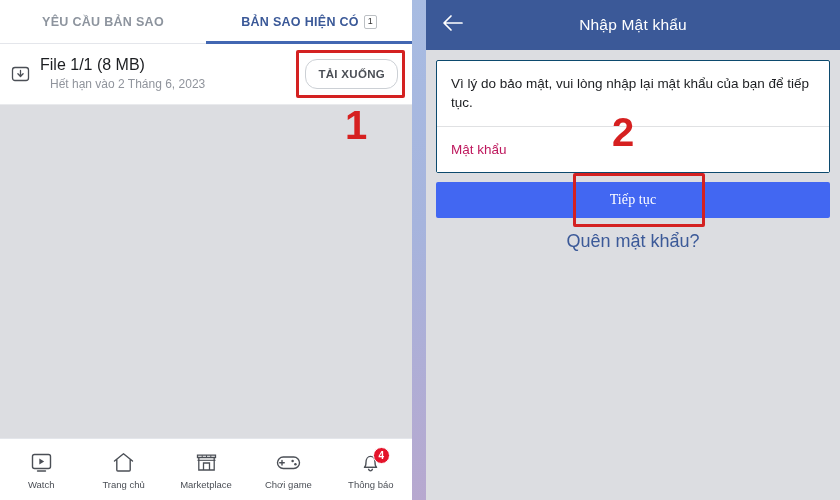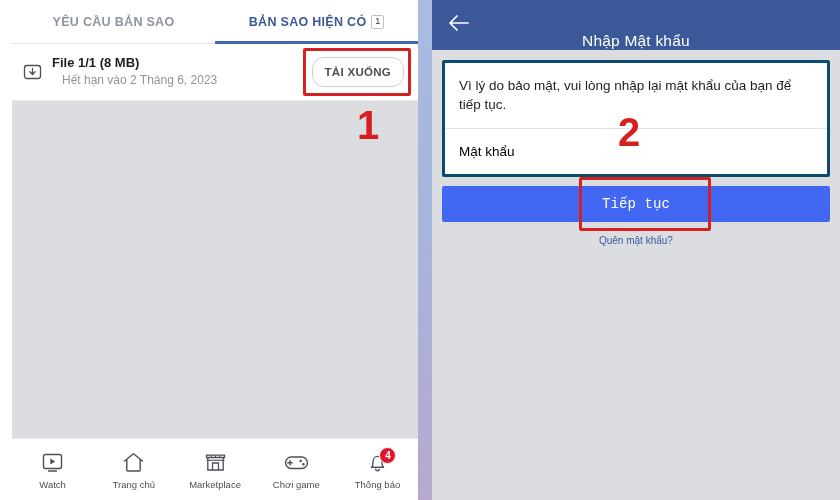--- a/index.html
+++ b/index.html
@@ -2,21 +2,21 @@
 <html><head>
 <meta charset="utf-8">
 <style>
   * { box-sizing: border-box; margin: 0; padding: 0; }
   html, body {
     width: 840px; height: 500px;
     font-family: "Liberation Sans", sans-serif;
     background: #ffffff;
     overflow: hidden;
   }
-  .screen { position: relative; width: 840px; height: 500px; display: flex; padding-left: 12px; }
+  .screen { position: relative; width: 840px; height: 500px; display: flex; }
 
   
   .left-panel {
     position: relative;
     width: 412px; height: 500px;
     background: #dcdde1;
     overflow: hidden;
   }
   .tabbar {
     display: flex; align-items: stretch;
@@ -73,21 +73,21 @@
 
   .file-row {
     position: relative;
     display: flex; align-items: center;
     padding: 11px 14px 11px 10px;
     background: #fff;
     border-bottom: 1px solid #e9eaed;
   }
   .file-ico { width: 22px; height: 22px; flex: 0 0 22px; margin-right: 8px; }
   .file-texts { flex: 1 1 auto; min-width: 0; }
-  .file-name { font-size: 13px; color: #1c1e21; font-weight: bold; line-height: 1.25; }
+  .file-name { font-size: 16px; color: #1c1e21; font-weight: normal; line-height: 1.25; }
   .file-exp { font-size: 12px; color: #90949c; margin-top: 2px; margin-left: 10px; line-height: 1.3; }
   .dl-wrap { position: relative; flex: 0 0 auto; }
   .dl-btn {
     border: 1px solid #ccd0d5; border-radius: 12px; background: #fff;
     padding: 8px 12px; font-size: 11.5px; font-weight: bold; letter-spacing: .3px;
     color: #4b4f56; cursor: pointer; white-space: nowrap;
   }
   .hl-box {
     position: absolute; border: 3px solid #d42121; border-radius: 2px;
     pointer-events: none;
@@ -133,53 +133,53 @@
 
   
   .right-panel {
     position: relative;
     width: 414px; height: 500px;
     background: #dcdde1;
     overflow: hidden;
   }
   .fb-header {
     height: 50px; background: #3b5998;
-    display: flex; align-items: flex-end; position: relative;
+    display: flex; align-items: center; position: relative;
   }
   .back-btn {
     position: absolute; left: 12px; top: 50%; transform: translateY(-50%);
     width: 30px; height: 30px; display: flex; align-items: center; justify-content: center;
     cursor: pointer;
   }
   .fb-title {
     width: 100%; text-align: center;
     color: #ffffff; font-size: 15.5px; letter-spacing: .2px;
   }
   .pw-card {
     margin: 10px 10px 0 10px; background: #ffffff;
-    border: 3px solid #0c4a6e; border-radius: 2px;
+    border: 1px solid #0c4a6e; border-radius: 2px;
   }
   .pw-note {
     padding: 13px 14px 14px 14px; font-size: 13.5px; color: #1c1e21;
     line-height: 1.42; border-bottom: 1px solid #e0e1e3;
   }
   .pw-input {
-    padding: 15px 14px; font-size: 13.5px; color: #000000;
+    padding: 15px 14px; font-size: 13.5px; color: #be185d;
     background: #fff; cursor: text;
   }
   .continue-wrap { position: relative; margin: 9px 10px 0 10px; }
   .continue-btn {
     width: 100%; height: 36px; border: none; border-radius: 2px;
     background: #4267f2; color: #ffffff; font-size: 14px;
-    font-family: Liberation Mono, monospace;
+    font-family: Liberation Serif, serif;
     cursor: pointer; letter-spacing: .1px;
   }
   .forgot {
     margin-top: 13px; text-align: center;
-    font-size: 10px; color: #3b5998; cursor: pointer;
+    font-size: 18px; color: #3b5998; cursor: pointer;
   }
 </style>
 </head>
 <body>
 
 <div class="screen">
 
   <div class="left-panel">
 
     <div class="tabbar">

